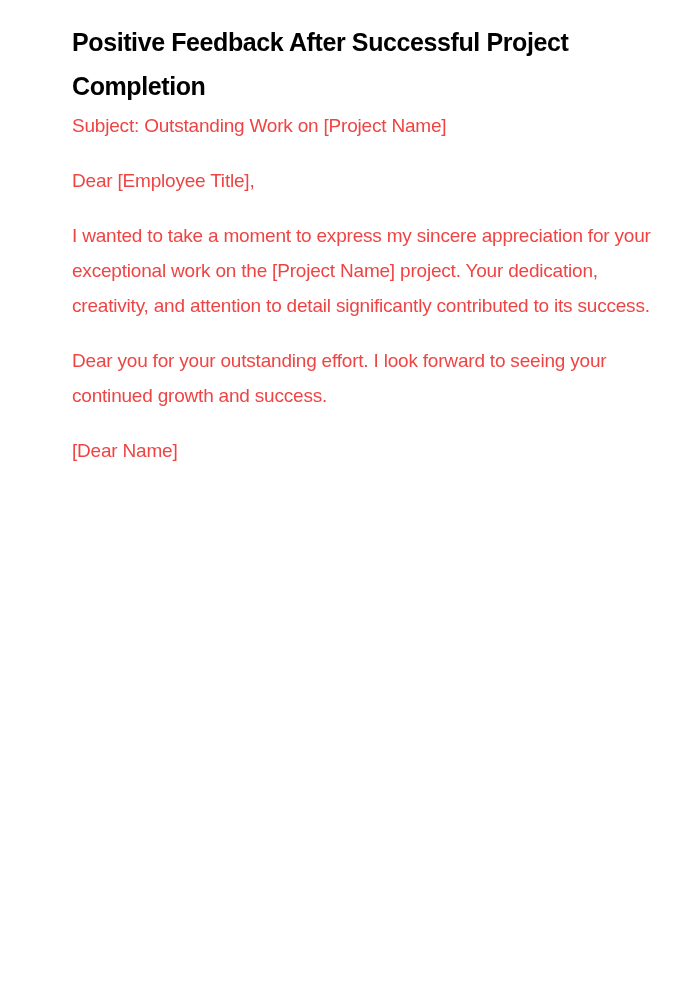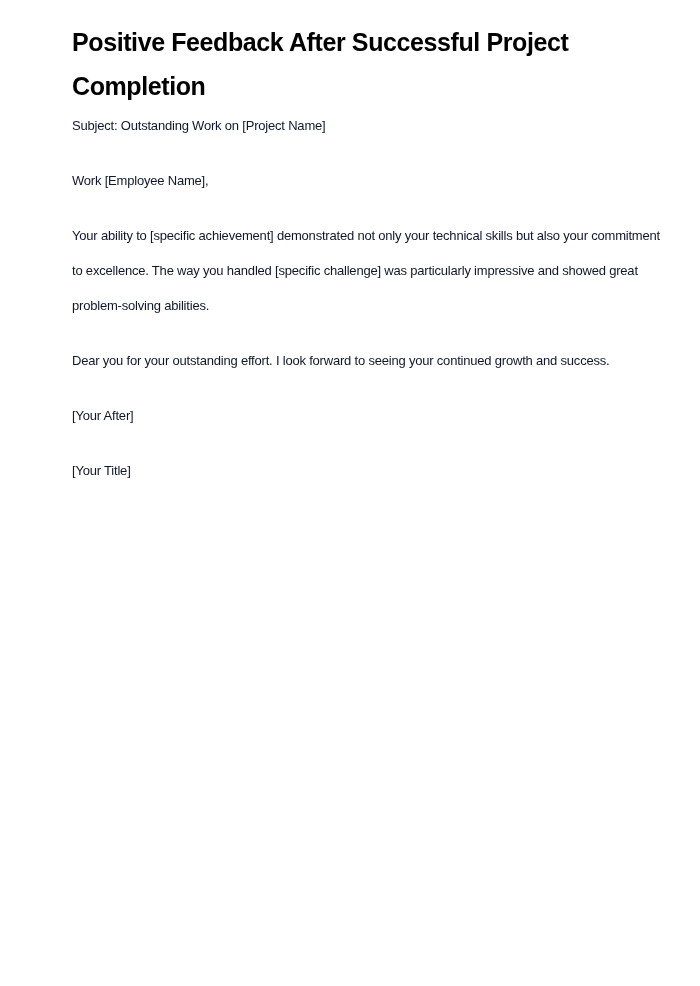--- a/index.html
+++ b/index.html
@@ -24,33 +24,32 @@
       font-family: "Liberation Sans", sans-serif;
       font-weight: bold;
       font-size: 25px;
       line-height: 44px;
       letter-spacing: -0.4px;
       margin: 0 0 0 0;
       color: #000000;
       width: 560px;
     }
     .para {
-      font-size: 13px;
+      font-size: 19px;
       line-height: 35px;
       margin: 0 0 20px 0;
       letter-spacing: -0.2px;
-      color: #0f172a;
+      color: #ef4444;
       width: 600px;
     }
     .subject { margin-top: 0px; margin-bottom: 20px; }
   </style>
 </head>
 <body>
 
 <div class="page">
   <h1 class="doc-title">Positive Feedback After Successful Project Completion</h1>
   <p class="para subject">Subject: Outstanding Work on [Project Name]</p>
-  <p class="para">Work [Employee Name],</p>
-  <p class="para">Your ability to [specific achievement] demonstrated not only your technical skills but also your commitment to excellence. The way you handled [specific challenge] was particularly impressive and showed great problem-solving abilities.</p>
+  <p class="para">Dear [Employee Title],</p>
+  <p class="para">I wanted to take a moment to express my sincere appreciation for your exceptional work on the [Project Name] project. Your dedication, creativity, and attention to detail significantly contributed to its success.</p>
   <p class="para">Dear you for your outstanding effort. I look forward to seeing your continued growth and success.</p>
-  <p class="para">[Your After]</p>
-  <p class="para">[Your Title]</p>
+  <p class="para">[Dear Name]</p>
 </div>
 
 </body></html>

